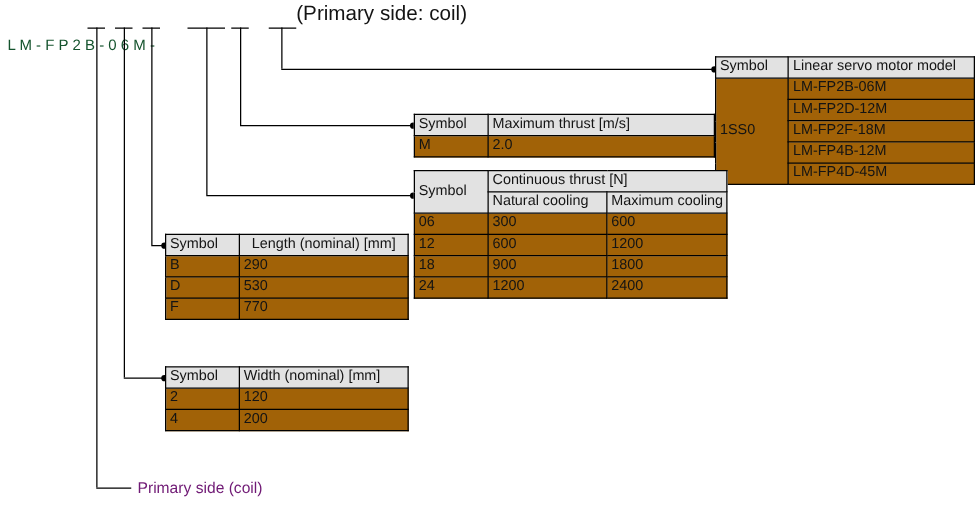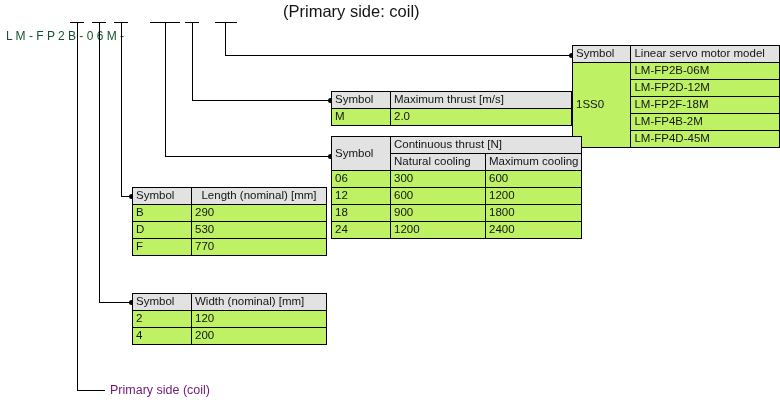--- a/index.html
+++ b/index.html
@@ -70,21 +70,21 @@
     background: #ffffff;
     color: #141414;
   }
   .tbl td, .tbl th {
     border: 1px solid #000000;
     padding: 1px 3px 2px 3px;
     text-align: left;
     font-weight: normal;
     line-height: 13px;
     white-space: nowrap;
-    background: #bef264;
+    background: #a16207;
   }
   .tbl th {
     background: #e2e2e2;
   }
   .tbl .hdr-sym {
     background: #e2e2e2;
   }
 
   
   #bottom-note {
@@ -93,21 +93,21 @@
     color: #701a75;
     white-space: nowrap;
   }
 </style>
 </head>
 <body>
 
 <div id="page">
 
   <div id="model-code">L M - F P 2 B - 0 6 M -</div>
-  <div id="model-suffix" style="left:237px;margin-left:46px;">(Primary side: coil)</div>
+  <div id="model-suffix" style="left:237px;">(Primary side: coil)</div>
 
   <div class="underbar" style="left:215px; top:22px; width:22px;"></div>
 
   <div class="underbar" style="left:70px; top:22px; width:14px;"></div>
   <div class="underbar" style="left:92px; top:22px; width:14px;"></div>
   <div class="underbar" style="left:114px; top:22px; width:14px;"></div>
   <div class="underbar" style="left:150px; top:22px; width:30px;"></div>
   <div class="underbar" style="left:185px; top:22px; width:14px;"></div>
 
   <div class="lead vline" style="left:225px; top:22px; height:33px;"></div>
@@ -143,21 +143,21 @@
       <td rowspan="5" style="vertical-align:middle;">1SS0</td>
       <td>LM-FP2B-06M</td>
     </tr>
     <tr>
       <td>LM-FP2D-12M</td>
     </tr>
     <tr>
       <td>LM-FP2F-18M</td>
     </tr>
     <tr>
-      <td>LM-FP4B-2M</td>
+      <td>LM-FP4B-12M</td>
     </tr>
     <tr>
       <td>LM-FP4D-45M</td>
     </tr>
   </tbody>
     </table>
 
   <table class="tbl" style="left:331px; top:91px;">
     <tbody>
         <tr>

